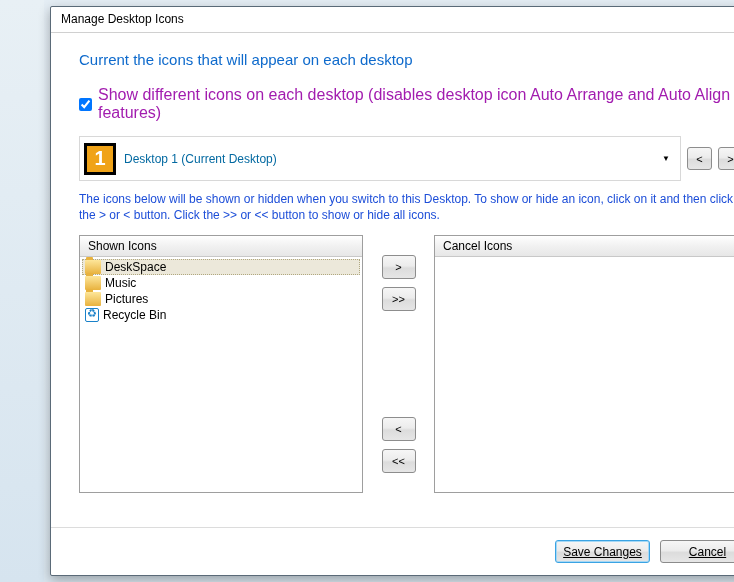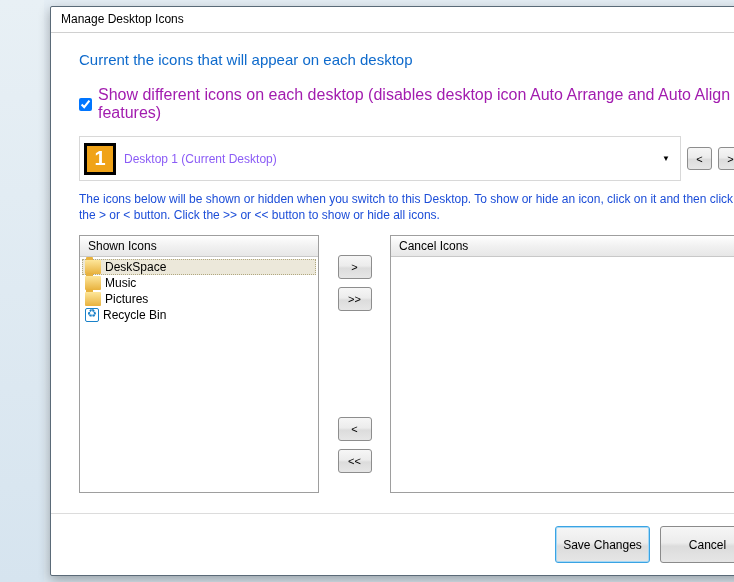--- a/index.html
+++ b/index.html
@@ -78,21 +78,21 @@
     border: 3px solid #000;
     display: flex;
     align-items: center;
     justify-content: center;
     color: #fff;
     font-weight: 700;
     font-size: 20px;
     margin-right: 8px;
     font-family: Arial, sans-serif;
   }
-  .dropdown .label { font-size: 12px; color: #8b5cf6; }
+  .dropdown .label { font-size: 12px; color: #0369a1; }
   .dropdown .caret {
     position: absolute;
     right: 10px;
     font-size: 8px;
     color: #000;
   }
   .nav-buttons { display: flex; gap: 6px; align-items: center; }
   .winbtn {
     min-width: 25px;
     height: 23px;
@@ -114,21 +114,21 @@
     line-height: 1.35;
     margin-bottom: 12px;
   }
   .lists-row {
     display: flex;
     align-items: stretch;
     gap: 8px;
     height: 258px;
   }
   .listbox {
-    width: 240px;
+    width: 284px;
     border: 1px solid #9e9e9e;
     display: flex;
     flex-direction: column;
     background: #fff;
   }
   .listbox-header {
     background: linear-gradient(180deg,#ffffff 0%,#f1f1f1 50%,#e7e7e7 100%);
     border-bottom: 1px solid #c8c8c8;
     padding: 3px 8px;
     font-size: 12px;
@@ -214,31 +214,32 @@
   }
   .footer {
     border-top: 1px solid #dcdcdc;
     padding: 12px 16px;
     display: flex;
     justify-content: flex-end;
     gap: 10px;
   }
   .footer-btn {
     width: 95px;
-    height: 37px;
+    height: 23px;
     background: linear-gradient(180deg,#f6f6f6 0%,#ececec 45%,#dcdcdc 55%,#e6e6e6 100%);
     border: 1px solid #8b8b8b;
     border-radius: 3px;
     font-size: 12px;
     font-family: "Segoe UI", Tahoma, sans-serif;
     display: flex;
     align-items: center;
     justify-content: center;
     cursor: pointer;
     color: #000;
+    text-decoration: underline;
   }
   .footer-btn.default {
     border: 1px solid #3aa3e3;
     box-shadow: inset 0 0 0 1px #a6d8f5;
   }
 </style>
 </head>
 <body>
 
 <div class="outer">

